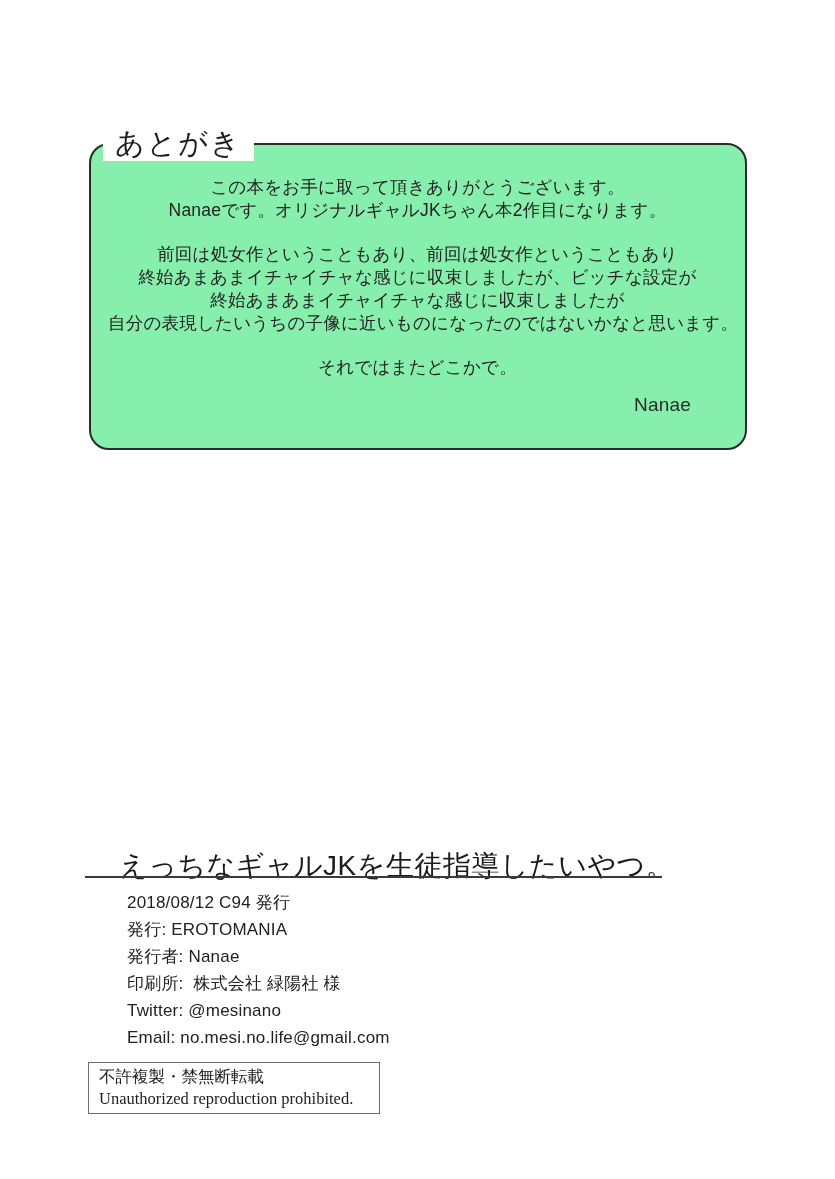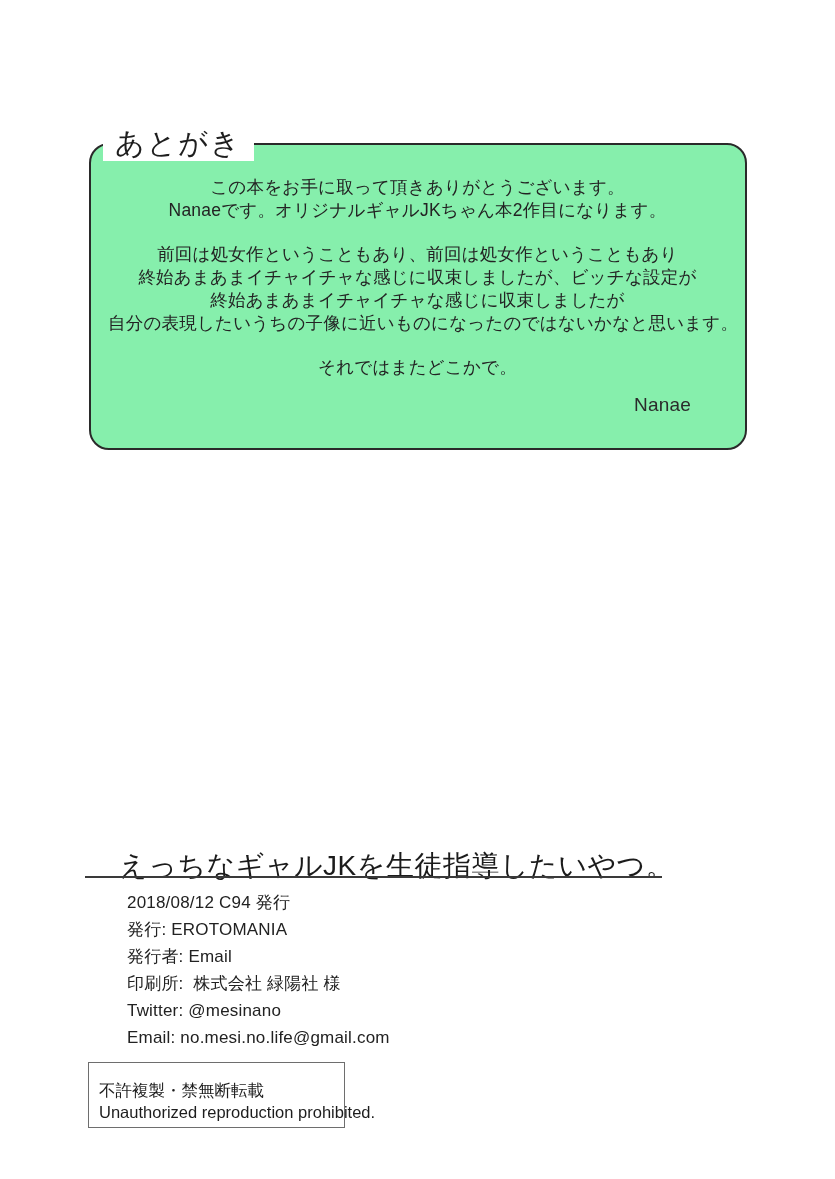--- a/index.html
+++ b/index.html
@@ -102,25 +102,25 @@
   .colophon .line {
     display: block;
     white-space: pre;
   }
 
   
   .copyright-box {
     position: absolute;
     left: 88px;
     top: 1062px;
-    width: 257px;
+    width: 292px;
     box-sizing: border-box;
     border: 1px solid #6e6e6e;
-    padding: 17px 10px 4px 10px;
-    font-family: Liberation Sans, sans-serif;
+    padding: 3px 10px 4px 10px;
+    font-family: Liberation Serif, serif;
     font-size: 16.5px;
     line-height: 21.5px;
     color: #1d1d1d;
   }
   .copyright-box .line {
     display: block;
     white-space: nowrap;
   }
 </style>
 </head>
@@ -145,21 +145,21 @@
     <div class="signature">Nanae</div>
   </div>
 </div>
 
 <h1 class="book-title">えっちなギャルJKを生徒指導したいやつ。</h1>
 <div class="title-rule"></div>
 
 <div class="colophon">
   <span class="line">2018/08/12 C94 発行</span>
   <span class="line">発行: EROTOMANIA</span>
-  <span class="line">発行者: Email</span>
+  <span class="line">発行者: Nanae</span>
   <span class="line">印刷所:  株式会社 緑陽社 様</span>
   <span class="line">Twitter: @mesinano</span>
   <span class="line">Email: no.mesi.no.life@gmail.com</span>
 </div>
 
 <div class="copyright-box">
   <span class="line">不許複製・禁無断転載</span>
   <span class="line">Unauthorized reproduction prohibited.</span>
 </div>
 

